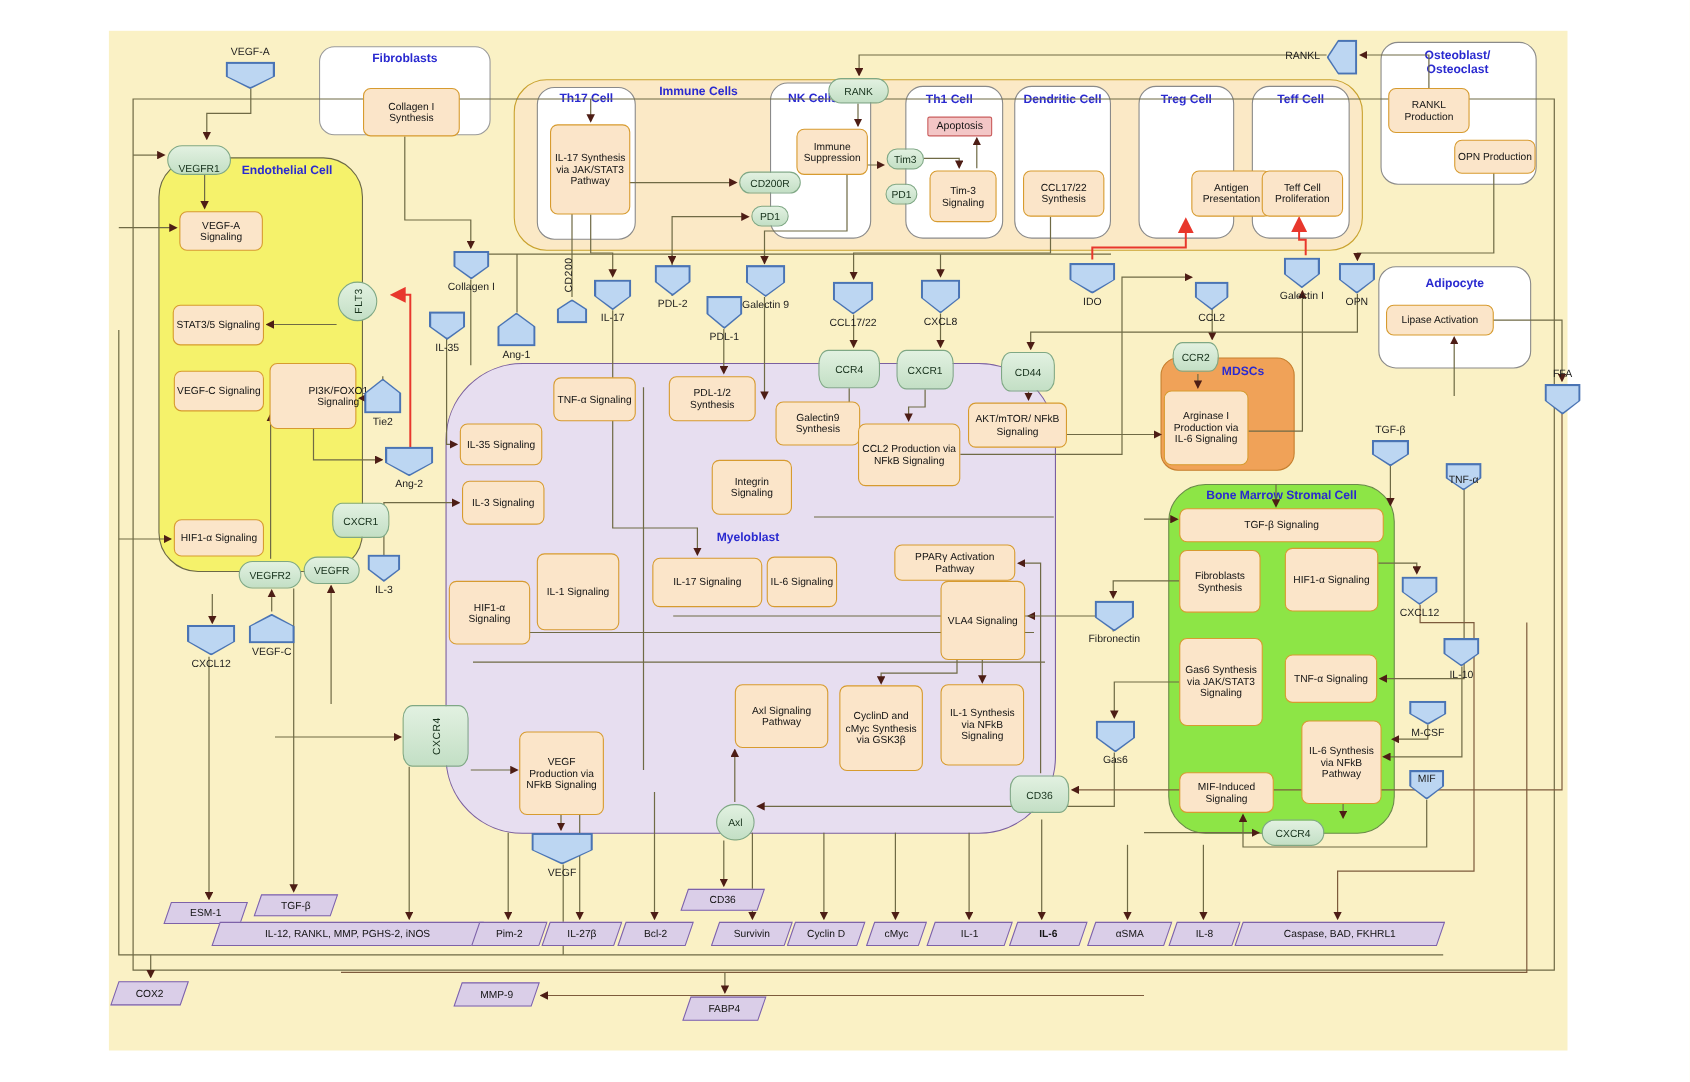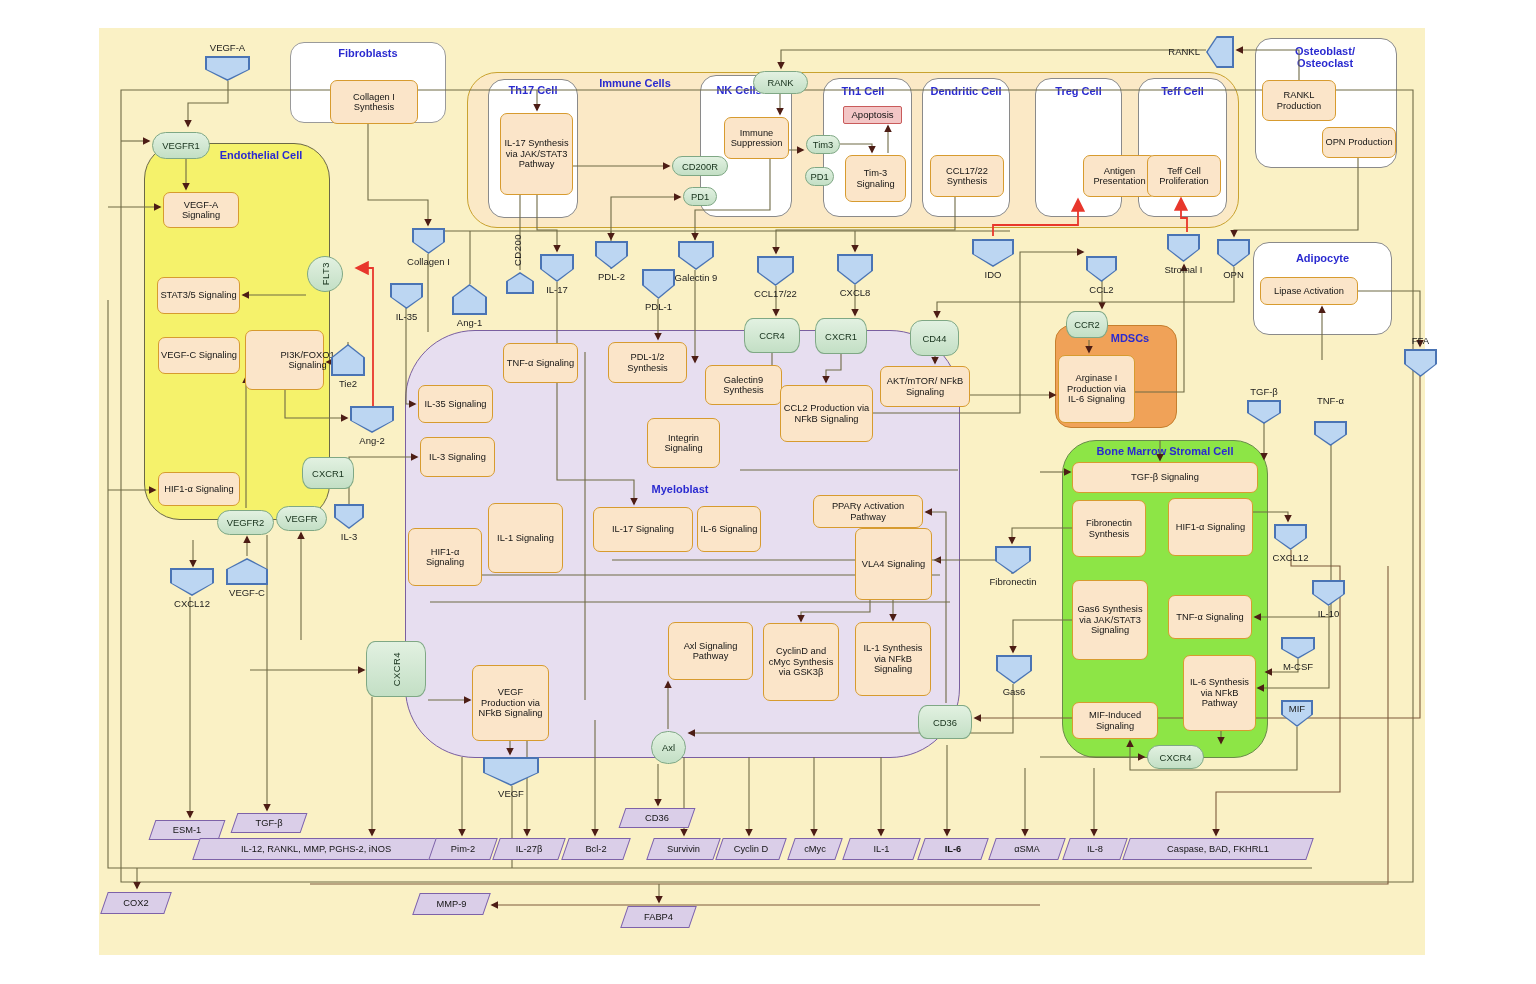--- a/index.html
+++ b/index.html
@@ -278,38 +278,38 @@
       <div class="proc" style="left: 855px; top: 622px; width: 76px; height: 74px;">
         <span>IL-1 Synthesis via NFkB Signaling</span>
       </div>
       <div class="proc" style="left: 472px; top: 665px; width: 77px; height: 76px;">
         <span>VEGF Production via NFkB Signaling</span>
       </div>
       <div class="proc" style="left: 1072px; top: 462px; width: 186px; height: 31px;">
         <span>TGF-β Signaling</span>
       </div>
       <div class="proc" style="left: 1072px; top: 500px; width: 74px; height: 57px;">
-        <span>Fibronectin Synthesis</span>
+        <span>Fibroblasts Synthesis</span>
       </div>
       <div class="proc" style="left: 1168px; top: 498px; width: 85px; height: 58px;">
         <span>HIF1-α Signaling</span>
       </div>
       <div class="proc" style="left: 1072px; top: 580px; width: 76px; height: 80px;">
         <span>Gas6 Synthesis via JAK/STAT3 Signaling</span>
       </div>
       <div class="proc" style="left: 1168px; top: 595px; width: 84px; height: 44px;">
         <span>TNF-α Signaling</span>
       </div>
       <div class="proc" style="left: 1183px; top: 655px; width: 73px; height: 76px;">
         <span>IL-6 Synthesis via NFkB Pathway</span>
       </div>
       <div class="proc" style="left: 1072px; top: 702px; width: 86px; height: 37px;">
         <span>MIF-Induced Signaling</span>
       </div>
-      <div class="pill" style="left: 152px; top: 132px; width: 58px; height: 27px;">
+      <div class="pill" style="left: 152px; top: 132px; width: 58px; height: 27px; align-items: flex-end;">
         <span>VEGFR1</span>
       </div>
       <div class="pill" style="left: 307px; top: 256px; width: 36px; height: 36px;">
         <span class="vert">FLT3</span>
       </div>
       <div class="pill" style="left: 217px; top: 510px; width: 57px; height: 25px;">
         <span>VEGFR2</span>
       </div>
       <div class="pill" style="left: 276px; top: 506px; width: 51px; height: 25px;">
         <span>VEGFR</span>
@@ -337,21 +337,21 @@
       </div>
       <div class="cyl" style="left: 302px; top: 457px; width: 52px; height: 32px;">
         <span>CXCR1</span>
       </div>
       <div class="cyl" style="left: 744px; top: 318px; width: 56px; height: 35px;">
         <span>CCR4</span>
       </div>
       <div class="cyl" style="left: 815px; top: 318px; width: 52px; height: 36px;">
         <span>CXCR1</span>
       </div>
-      <div class="cyl" style="left: 910px; top: 320px; width: 49px; height: 36px; border-radius: 12px;">
+      <div class="cyl" style="left: 910px; top: 320px; width: 49px; height: 36px;">
         <span>CD44</span>
       </div>
       <div class="cyl" style="left: 1066px; top: 311px; width: 42px; height: 27px;">
         <span>CCR2</span>
       </div>
       <div class="cyl" style="left: 366px; top: 641px; width: 60px; height: 56px;">
         <span class="vert">CXCR4</span>
       </div>
       <div class="cyl" style="left: 918px; top: 705px; width: 54px; height: 34px;">
         <span>CD36</span>
@@ -418,21 +418,21 @@
       <div class="flab" style="left: 950px; top: 270px; width: 86px;">IDO</div>
       <div class="fun" style="left: 1086px; top: 256px; width: 31px; height: 26px;">
         <div class="fo cd"></div>
         <div class="fi cd"></div>
       </div>
       <div class="flab" style="left: 1064px; top: 285px; width: 75px;">CCL2</div>
       <div class="fun" style="left: 1167px; top: 234px; width: 33px; height: 28px;">
         <div class="fo cd"></div>
         <div class="fi cd"></div>
       </div>
-      <div class="flab" style="left: 1145px; top: 265px; width: 77px;">Stromal I</div>
+      <div class="flab" style="left: 1145px; top: 265px; width: 77px;">Galectin I</div>
       <div class="fun" style="left: 1217px; top: 239px; width: 33px; height: 28px;">
         <div class="fo cd"></div>
         <div class="fi cd"></div>
       </div>
       <div class="flab" style="left: 1195px; top: 270px; width: 77px;">OPN</div>
       <div class="fun" style="left: 1206px; top: 36px; width: 28px; height: 32px;">
         <div class="fo cl"></div>
         <div class="fi cl"></div>
       </div>
       <div class="flab" style="left: 1134px; top: 47px; width: 66px; text-align: right;">RANKL</div>
@@ -443,21 +443,21 @@
       <div class="flab" style="left: 1382px; top: 336px; width: 77px;">FFA</div>
       <div class="fun" style="left: 1247px; top: 400px; width: 34px; height: 24px;">
         <div class="fo cd"></div>
         <div class="fi cd"></div>
       </div>
       <div class="flab" style="left: 1225px; top: 387px; width: 78px;">TGF-β</div>
       <div class="fun" style="left: 1314px; top: 421px; width: 33px; height: 25px;">
         <div class="fo cd"></div>
         <div class="fi cd"></div>
       </div>
-      <div class="flab" style="left: 1292px; top: 396px; width: 77px;">TNF-α</div>
+      <div class="flab" style="left: 1292px; top: 432px; width: 77px;">TNF-α</div>
       <div class="fun" style="left: 1274px; top: 524px; width: 33px; height: 26px;">
         <div class="fo cd"></div>
         <div class="fi cd"></div>
       </div>
       <div class="flab" style="left: 1252px; top: 553px; width: 77px;">CXCL12</div>
       <div class="fun" style="left: 1312px; top: 580px; width: 33px; height: 26px;">
         <div class="fo cd"></div>
         <div class="fi cd"></div>
       </div>
       <div class="flab" style="left: 1290px; top: 609px; width: 77px;">IL-10</div>

